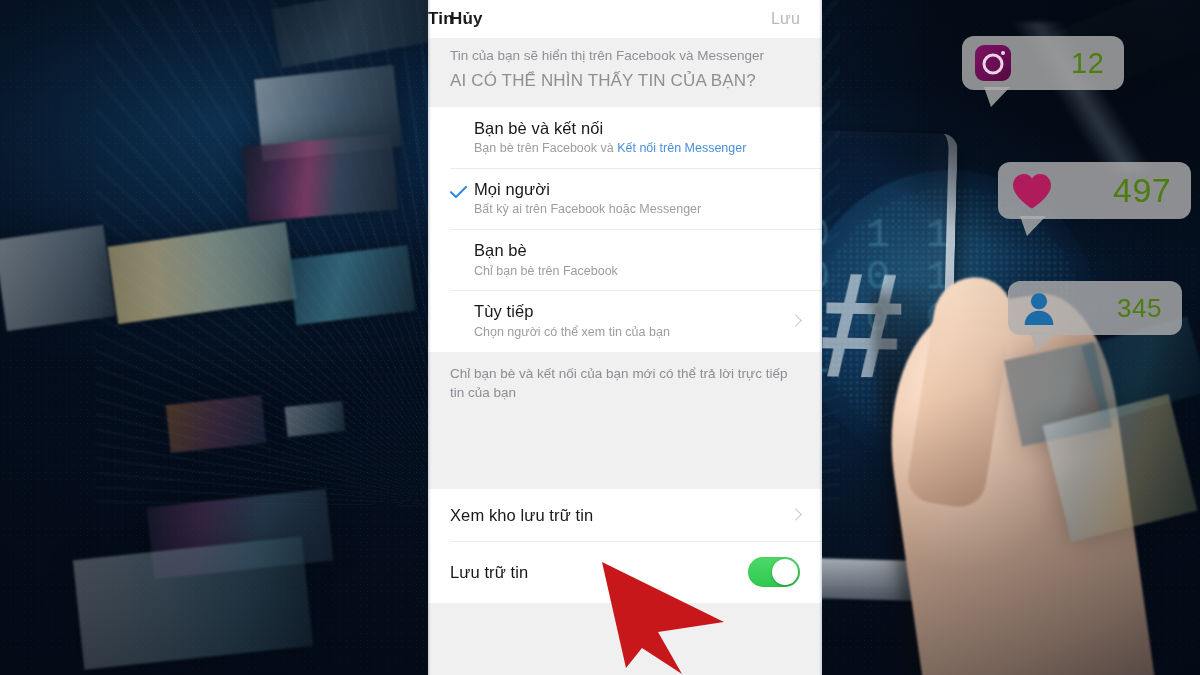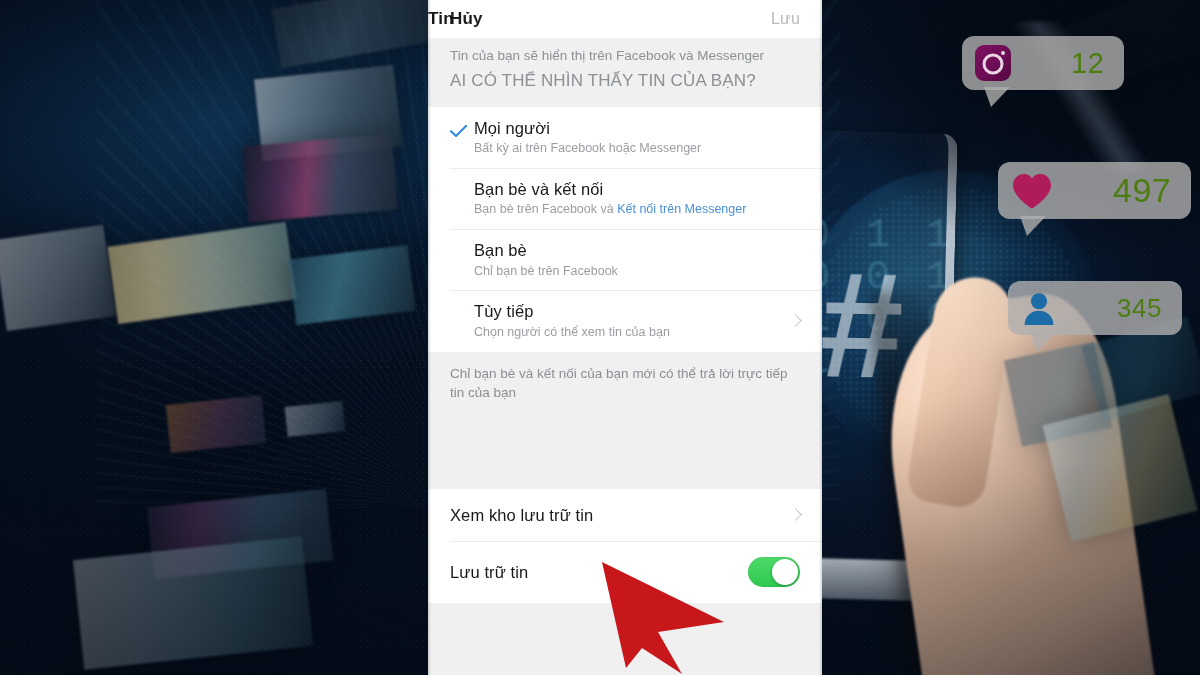--- a/index.html
+++ b/index.html
@@ -410,38 +410,38 @@
     </div>
 
     <div class="intro">
       <div class="line1">Tin của bạn sẽ hiển thị trên Facebook và Messenger</div>
       <div class="line2">AI CÓ THỂ NHÌN THẤY TIN CỦA BẠN?</div>
     </div>
 
     <div class="group">
 
       <div class="row">
+        <div class="texts">
+          <div class="t-main">Bạn bè và kết nối</div>
+          <div class="t-sub"><span>Bạn bè trên Facebook và </span><span class="lnk">Kết nối trên Messenger</span></div>
+        </div>
+      </div>
+
+      <div class="row">
         <svg class="check" viewBox="0 0 17 12" aria-hidden="true">
           <path d="M1 6.2 L6 11 L16 1" fill="none" stroke="#2f8ae0" stroke-width="2.1" stroke-linecap="round" stroke-linejoin="round"></path>
         </svg>
         <div class="texts">
           <div class="t-main">Mọi người</div>
           <div class="t-sub">Bất kỳ ai trên Facebook hoặc Messenger</div>
         </div>
       </div>
 
       <div class="row">
         <div class="texts">
-          <div class="t-main">Bạn bè và kết nối</div>
-          <div class="t-sub"><span>Bạn bè trên Facebook và </span><span class="lnk">Kết nối trên Messenger</span></div>
-        </div>
-      </div>
-
-      <div class="row">
-        <div class="texts">
           <div class="t-main">Bạn bè</div>
           <div class="t-sub">Chỉ bạn bè trên Facebook</div>
         </div>
       </div>
 
       <div class="row">
         <div class="texts">
           <div class="t-main">Tùy tiếp</div>
           <div class="t-sub">Chọn người có thể xem tin của bạn</div>
         </div>

